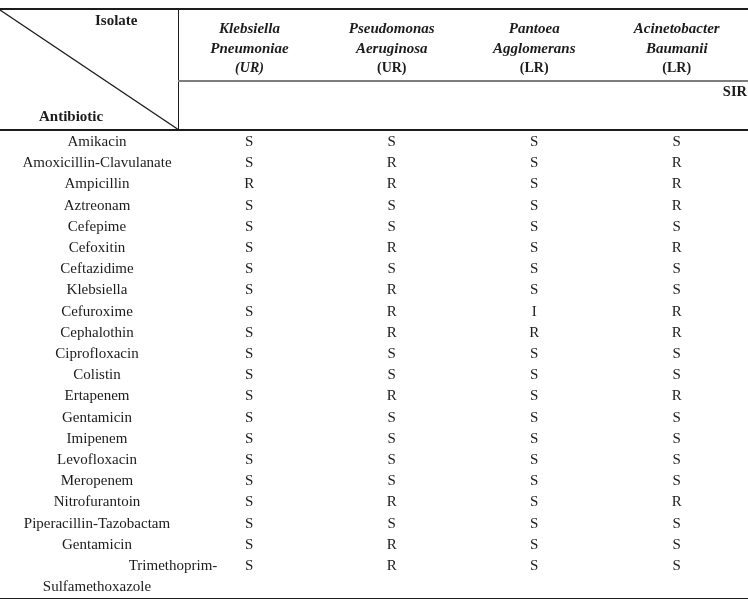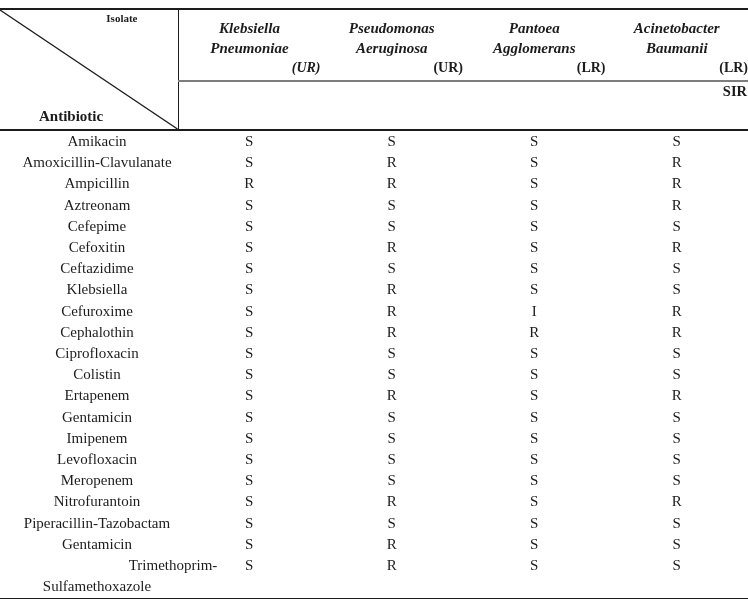--- a/index.html
+++ b/index.html
@@ -25,37 +25,37 @@
   
   th.corner{
     position:relative;
     border-right:1.5px solid var(--rule-black);
     border-bottom:2px solid var(--rule-black);
     padding:0;
   }
   .corner-svg{position:absolute;left:0;top:0;width:100%;height:100%;display:block;}
   .corner-top{
     position:absolute;top:2px;right:40px;
-    font-weight:bold;font-size:11px;font-style:normal;
+    font-weight:bold;font-size:15px;font-style:normal;
   }
   .corner-bottom{
     position:absolute;bottom:4px;left:39px;
     font-weight:bold;font-size:15px;font-style:normal;
   }
   
   th.iso{
     height:62px;
     vertical-align:top;
     padding:8px 0 0 0;
     text-align:center;
     font-weight:bold;font-style:italic;
     font-size:15px;line-height:20px;
     border-bottom:2px solid var(--rule-gray);
   }
-  th.iso .suffix{font-style:normal;font-size:14px;text-align:right;}
+  th.iso .suffix{font-style:normal;font-size:14px;}
   th.iso .suffix.italic{font-style:italic;}
   
   td.sirhead{
     height:45px;
     vertical-align:top;
     text-align:right;
     font-weight:bold;font-style:normal;
     font-size:14.5px;
     border-bottom:2px solid var(--rule-black);
   }

